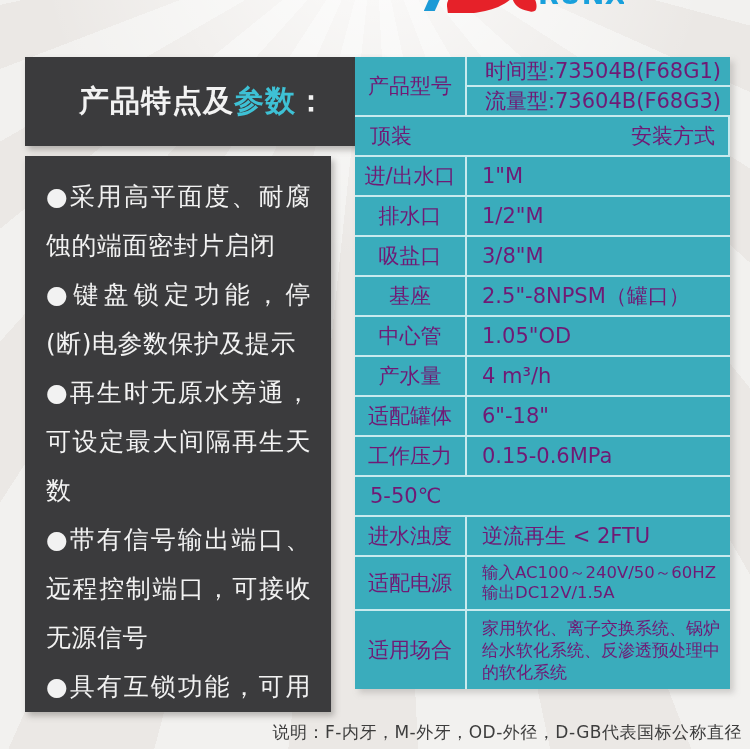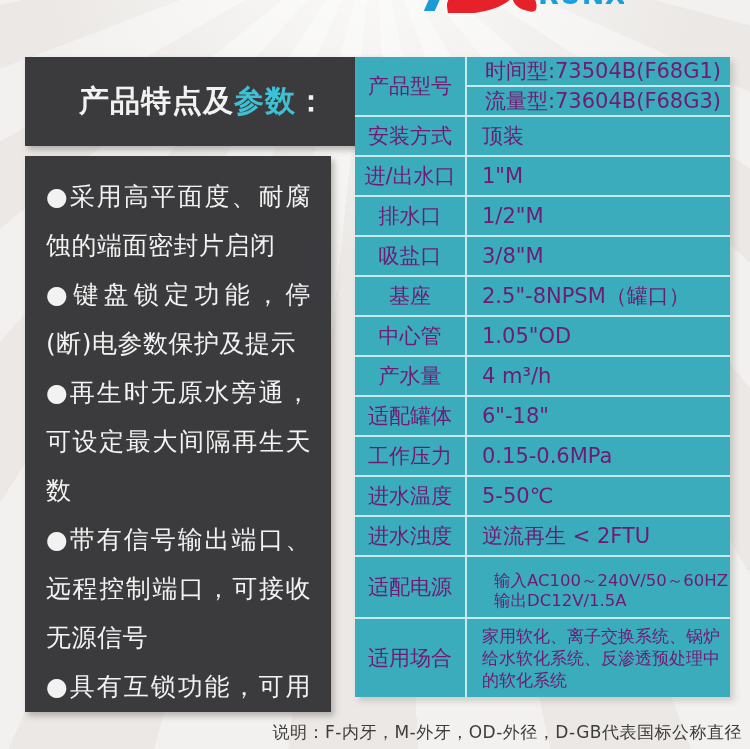--- a/index.html
+++ b/index.html
@@ -54,21 +54,21 @@
   }
   .cell{font-size:21px;}
   .label{width:112px;flex:0 0 112px;display:flex;align-items:center;justify-content:center;
     text-align:center;border-right:2px solid var(--div);padding:0 2px;}
   .value{flex:1;display:flex;flex-direction:column;justify-content:center;padding-left:15px;padding-right:6px;}
   .model-block{display:flex;}
   .model-values{flex:1;display:flex;flex-direction:column;text-align:center;}
   .model-values .value{height:44px;}
   .model-values .value + .value{border-top:2px solid var(--div);}
   .t-row{display:flex;border-top:2px solid var(--div);min-height:40px;}
-  .t-row.small .value{font-size:16.5px;line-height:20px;padding-top:14px;padding-bottom:6px;margin-left:12px;}
+  .t-row.small .value{font-size:16.5px;line-height:20px;padding-top:6px;padding-bottom:6px;}
   .t-row.small .value div{white-space:nowrap;}
   .t-row.wrap3 .value{font-size:17px;line-height:22px;padding-top:6px;padding-bottom:6px;}
 
   
   .note{position:absolute;right:8px;top:721px;font-size:17px;color:#3d3d3d;letter-spacing:0.5px;}
 </style>
 </head>
 <body>
 
 <div class="canvas">
@@ -99,22 +99,22 @@
   <div class="spec-table">
     <div class="model-block">
       <div class="cell label">产品型号</div>
       <div class="model-values">
         <div class="cell value">时间型:73504B(F68G1)</div>
         <div class="cell value">流量型:73604B(F68G3)</div>
       </div>
     </div>
     <div id="spec-rows">
         <div class="t-row">
+          <div class="cell value">顶装</div>
           <div class="cell label">安装方式</div>
-          <div class="cell value">顶装</div>
         </div>
         <div class="t-row">
           <div class="cell label">进/出水口</div>
           <div class="cell value">1"M</div>
         </div>
         <div class="t-row">
           <div class="cell label">排水口</div>
           <div class="cell value">1/2"M</div>
         </div>
         <div class="t-row">
@@ -135,21 +135,20 @@
         </div>
         <div class="t-row">
           <div class="cell label">适配罐体</div>
           <div class="cell value">6"-18"</div>
         </div>
         <div class="t-row">
           <div class="cell label">工作压力</div>
           <div class="cell value">0.15-0.6MPa</div>
         </div>
         <div class="t-row">
-          <div class="cell label">进水温度</div>
           <div class="cell value">5-50℃</div>
         </div>
         <div class="t-row">
           <div class="cell label">进水浊度</div>
           <div class="cell value">逆流再生 &lt; 2FTU</div>
         </div>
         <div class="t-row small">
           <div class="cell label">适配电源</div>
           <div class="cell value">
             <div>输入AC100～240V/50～60HZ</div>

